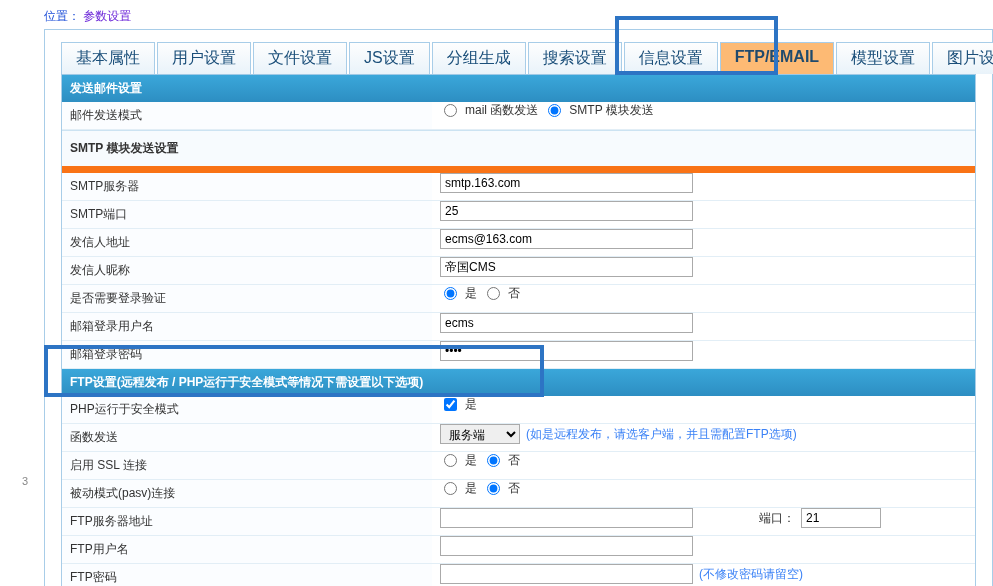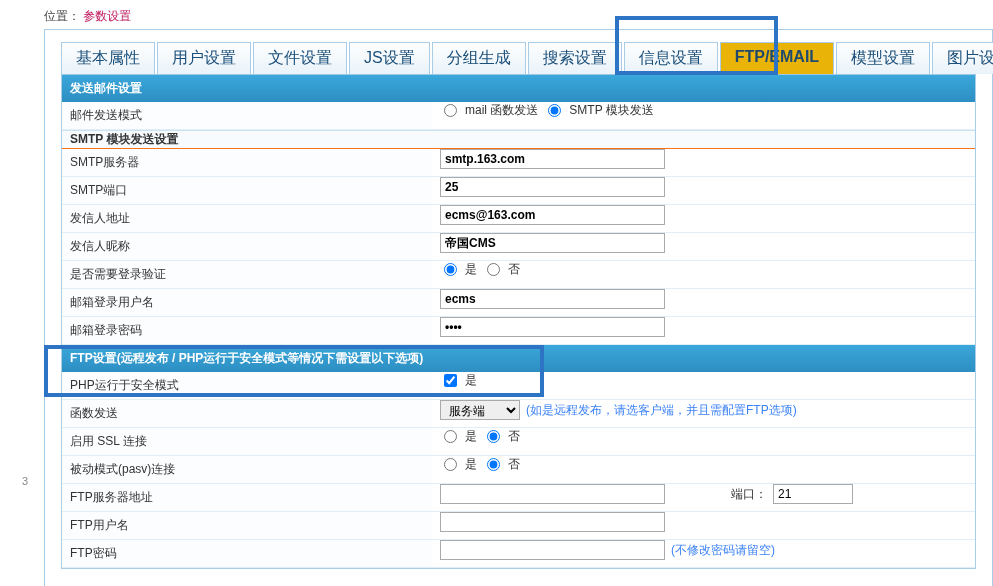--- a/index.html
+++ b/index.html
@@ -1,32 +1,32 @@
 <!DOCTYPE html>
 <html><head>
   <meta charset="utf-8">
   <style>
     * { box-sizing: border-box; margin: 0; padding: 0; }
     body { font-family: Arial, "Microsoft YaHei", sans-serif; font-size: 12px; background: #fff; color: #333; }
     .page { width: 993px; height: 586px; position: relative; padding: 8px 0 0 44px; }
     .breadcrumb { margin-bottom: 4px; font-size: 12px; }
-    .breadcrumb .label { color: #404040; }
-    .breadcrumb a { color: #be185d; text-decoration: none; }
+    .breadcrumb .label { color: #1d4ed8; }
+    .breadcrumb a { color: #6d28d9; text-decoration: none; }
     .content { border: 1px solid #a8cde8; background: #fff; padding: 12px 16px 0 16px; min-height: 560px; position: relative; }
     .tabs { display: flex; border-bottom: 1px solid #9ec9e6; }
     .tab { padding: 5px 14px; border: 1px solid #a8cde8; border-bottom: none; background: linear-gradient(#fefefe, #e9f3fa); margin-right: 2px; color: #1b4f7a; cursor: pointer; white-space: nowrap; font-size: 16px; position: relative; }
-    .tab.active { background: #eab308; font-weight: bold; color: #1f4a6d; }
+    .tab.active { background: #fdba74; font-weight: bold; color: #1f4a6d; }
     .panel { border: 1px solid #a8cde8; border-top: none; }
     .section-header { background: linear-gradient(#3aa7da, #2d8ec2); color: #fff; font-weight: bold; padding: 5px 8px; font-size: 12px; }
-    .section-subheader { font-weight: bold; padding: 0 8px; background: #f7fbfe; border-top: 1px solid #cce3f2; border-bottom: 1px solid #f97316; }
+    .section-subheader { font-weight: bold; padding: 9px 8px; background: #f7fbfe; border-top: 1px solid #cce3f2; border-bottom: 7px solid #f97316; }
     .row { display: flex; border-bottom: 1px solid #e2eef6; align-items: flex-start; min-height: 28px; }
     .row .lbl { width: 370px; padding: 5px 8px; background: #fbfdff; }
     .row .val { flex: 1; padding: 0 8px; display: flex; align-items: center; gap: 6px; flex-wrap: wrap; }
     input[type=text], input[type=password], select { border: 1px solid #aaa; padding: 2px 4px; font-size: 12px; height: 20px; }
-    .w225 { width: 225px; font-weight: bold; }
+    .w225 { width: 253px; }
     .w60 { width: 80px; }
     input[type=radio], input[type=checkbox] { margin: 0 2px 0 4px; }
     .hint { color: #3b82f6; }
     .highlight-tab { position: absolute; border: 4px solid #2d74c4; top: -14px; left: 570px; width: 163px; height: 59px; pointer-events: none; z-index: 10; }
     .highlight-row { position: absolute; border: 4px solid #2d74c4; top: 345px; left: 44px; width: 500px; height: 52px; pointer-events: none; z-index: 10; }
     .line-num { position: absolute; left: 22px; top: 475px; font-size: 11px; color: #888; }
   </style>
 </head>
 <body>
 

